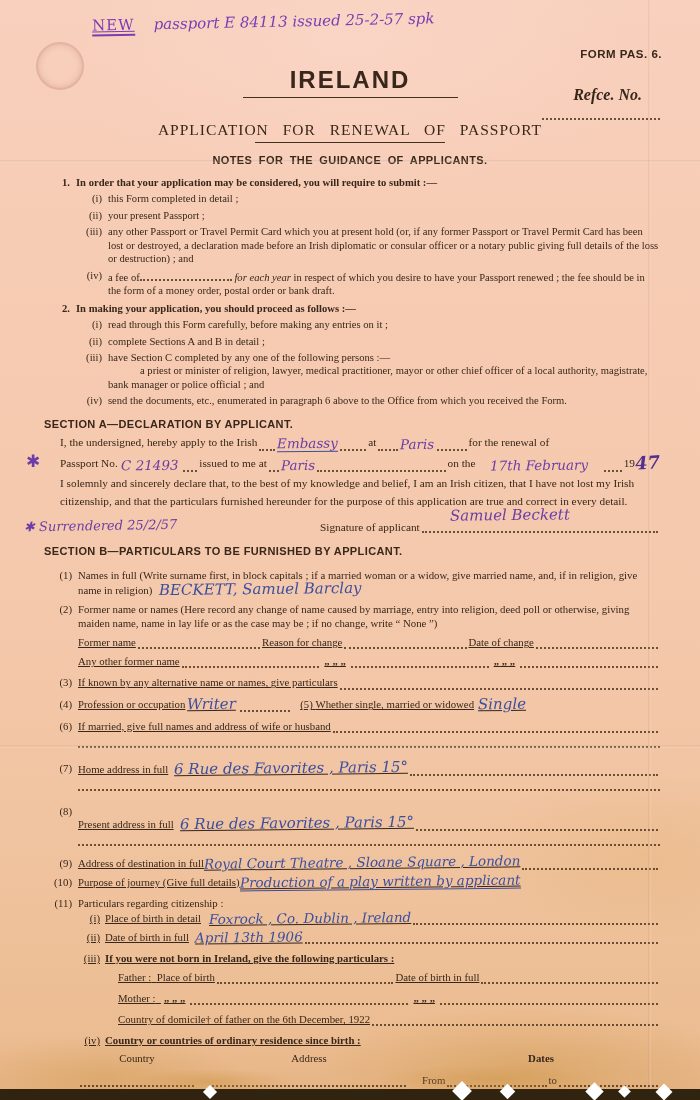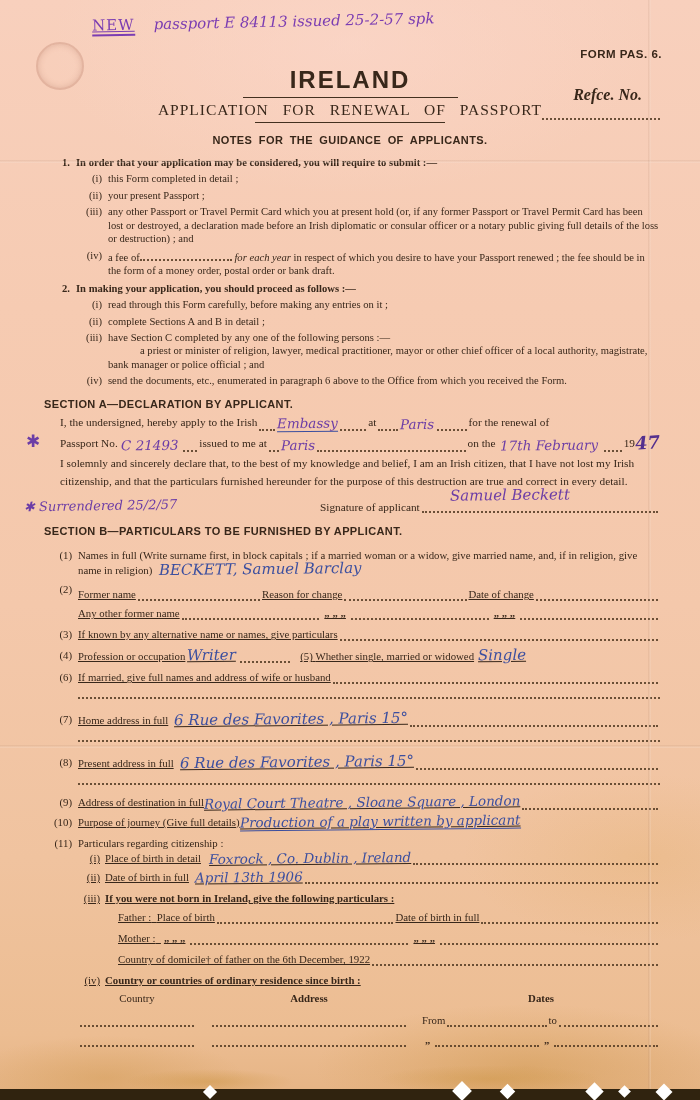--- a/index.html
+++ b/index.html
@@ -37,21 +37,21 @@
   .row{display:flex;align-items:flex-end;}
   
   .annot{position:absolute;left:92px;top:13px;font-size:15px;color:#7b3db2;
     font-family:"DejaVu Serif",serif;font-style:italic;transform:rotate(-1.2deg);white-space:nowrap;}
   .annot .new{border-bottom:2px solid #7b3db2;text-decoration:underline;font-style:normal;letter-spacing:1px;}
   .formno{position:absolute;right:38px;top:48px;font-size:11.5px;letter-spacing:0.5px;}
   .refce{position:absolute;right:58px;top:86px;font-size:16px;}
   .refdots{position:absolute;right:40px;top:116px;width:118px;}
   .country-title{text-align:center;margin:0;padding-top:66px;font-size:24px;letter-spacing:2px;}
   .rule{margin:3px auto 0;border-bottom:1.5px solid #43301f;}
-  .main-title{text-align:center;margin-top:3px;font-size:15.5px;letter-spacing:1px;word-spacing:9px;font-family:Liberation Serif, serif;}
+  .main-title{text-align:center;margin-top:23px;font-size:15.5px;letter-spacing:1px;word-spacing:9px;font-family:Liberation Serif, serif;}
   .notes-head{text-align:center;margin-top:11px;font-size:11px;letter-spacing:0.4px;word-spacing:3px;}
   
   .notes{padding:6px 40px 0 44px;font-size:10.6px;line-height:1.27;}
   .note-block{margin-top:4px;}
   .nitem{display:flex;margin-top:3px;}
   .nitem .rn{flex:none;width:26px;text-align:right;margin-right:6px;}
   .nitem .nt{flex:1;}
   .sub-ind{margin-left:32px;}
   
   .sec-head{font-family:"Liberation Sans",sans-serif;font-weight:bold;font-size:11px;letter-spacing:0.4px;margin:10px 16px 4px 44px;}
@@ -169,26 +169,26 @@
     </div>
     <div class="row" style="flex-wrap:nowrap;margin-top:3px">
       <span>Passport No.</span>
       <span class="hw hw-purple" style="margin:0 3px">C 21493</span>
       <span class="dots" style="max-width:14px"></span>
       <span>issued  to  me  at</span>
       <span class="dots" style="max-width:10px"></span>
       <span class="hw hw-purple">Paris</span>
       <span class="dots"></span>
       <span>on the</span>
-      <span class="hw hw-purple" style="margin:0 4px">17th February</span>
+      <span class="hw hw-purple" style="margin:0 14px">17th February</span>
       <span class="dots" style="max-width:18px"></span>
       <span>19</span>
       <span class="hw year47">47</span>
     </div>
-    <div style="margin-top:3px">I solemnly and sincerely declare that, to the best of my knowledge and belief, I am an Irish citizen, that I have not lost my Irish citizenship, and that the particulars furnished hereunder for the purpose of this destruction are true and correct in every detail.</div>
+    <div style="margin-top:3px">I solemnly and sincerely declare that, to the best of my knowledge and belief, I am an Irish citizen, that I have not lost my Irish citizenship, and that the particulars furnished hereunder for the purpose of this application are true and correct in every detail.</div>
   </div>
   <div class="sig-area">
     <div class="surr">✱ Surrendered  25/2/57</div>
     <div class="sigblock">
       <div class="sigrow">
         <span>Signature of applicant</span>
         <span class="dots"></span>
         <span class="hw hw-purple sig-hw">Samuel Beckett</span>
       </div>
     </div>
@@ -201,20 +201,21 @@
         <span class="qn">(1)</span>
       <span class="qb">
         <span>Names in full (Write surname first, in block capitals ; if a married woman or a widow, give married name, and, if in religion, give name in religion)</span>
         <span class="hw" style="font-size:15px;margin-left:4px">BECKETT,  Samuel Barclay</span>
       </span>
       </div>
 
     <div class="q">
         <span class="qn">(2)</span>
       <span class="qb">
+        <span>Former name or names (Here record any change of name caused by marriage, entry into religion, deed poll or otherwise, giving maiden name, name in lay life or as the case may be ;  if no change, write “ None ”)</span>
         <span class="fl">
           <span>Former name</span>
             <span class="dots"></span>
           <span>Reason for change</span>
             <span class="dots"></span>
           <span>Date of change</span>
             <span class="dots"></span>
         </span>
         <span class="fl">
           <span>Any other former name</span>
@@ -261,21 +262,21 @@
       <span class="qb fl" style="margin-top:0">
         <span>Home address in full</span>
         <span class="hw" style="font-size:15px;margin-left:6px">6 Rue des Favorites , Paris 15°</span>
         <span class="dots"></span>
       </span>
       </div>
     <div class="dotline" style="margin:11px 0 0 32px"></div>
 
     <div class="q" style="margin-top:13px">
         <span class="qn">(8)</span>
-      <span class="qb fl" style="margin-top:0">
+      <span class="qb fl" style="margin-top:12px">
         <span>Present address in full</span>
         <span class="hw" style="font-size:15px;margin-left:6px">6 Rue des Favorites , Paris 15°</span>
         <span class="dots"></span>
       </span>
       </div>
     <div class="dotline" style="margin:11px 0 0 32px"></div>
 
     <div class="q" style="margin-top:10px">
         <span class="qn">(9)</span>
       <span class="qb fl" style="margin-top:0">
@@ -330,21 +331,21 @@
         <span class="fl gap6">
           <span style="width:22px;text-align:right;margin-right:5px">(iv)</span>
           <span class="b">Country or countries of ordinary residence since birth :</span>
         </span>
       </span>
       </div>
 
     <div class="tbl">
       <div class="tbl-head">
         <span class="c-country" style="display:block;text-align:center;font-weight:normal">Country</span>
-        <span class="c-address" style="display:block;text-align:center;font-weight:bold;margin:0 14px">Address</span>
+        <span class="c-address" style="display:block;text-align:center;font-weight:normal;margin:0 14px">Address</span>
         <span class="c-dates" style="display:block;text-align:center;font-weight:bold">Dates</span>
       </div>
       <div class="tr">
         <span class="c-country">
             <span class="hw"></span>
             <span class="dots"></span>
           </span>
         <span class="c-address">
             <span class="hw"></span>
             <span class="dots"></span>

